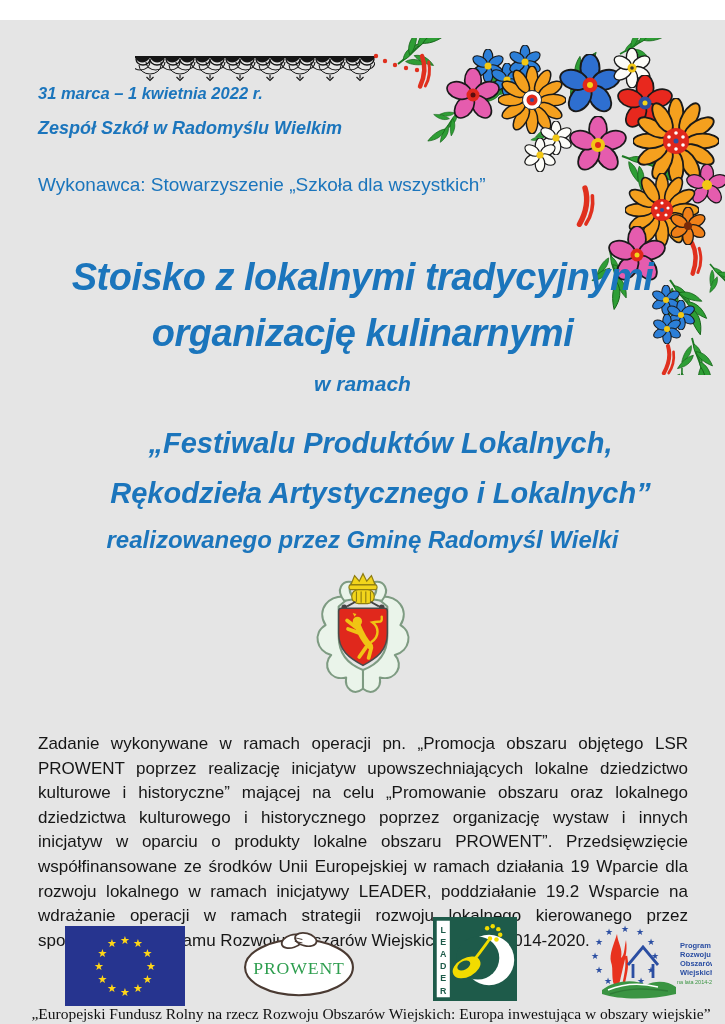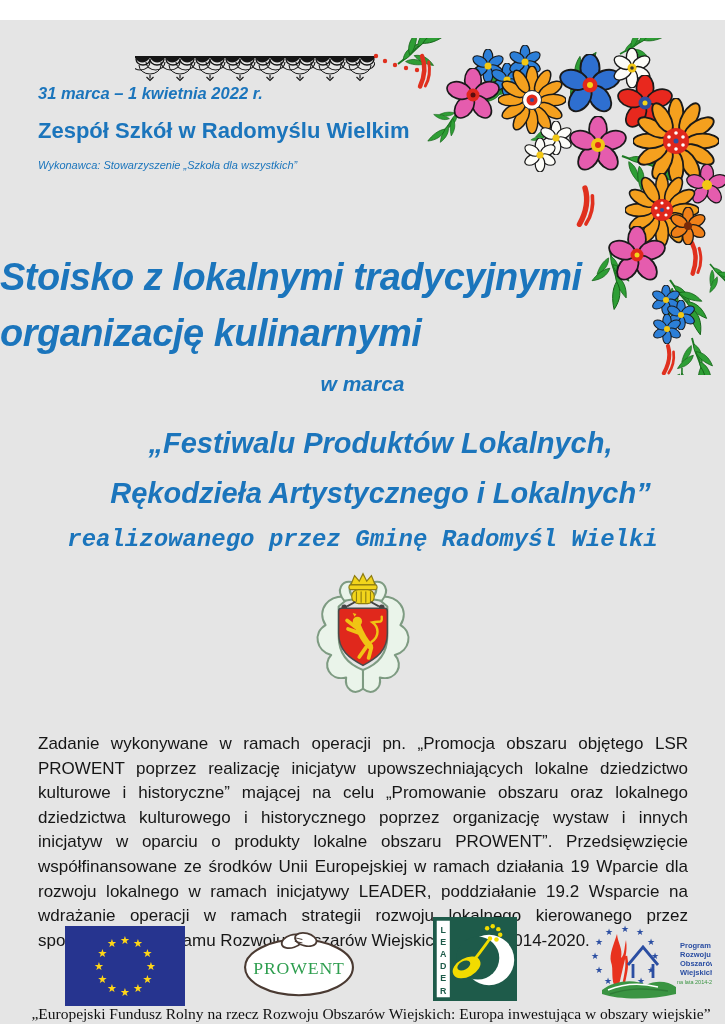--- a/index.html
+++ b/index.html
@@ -1,28 +1,28 @@
 <!DOCTYPE html>
 <html><head>
 <meta charset="utf-8">
 <style>
   html,body{margin:0;padding:0;background:#fff;}
   .page{position:relative;width:725px;height:1024px;background:#e5e5e5;overflow:hidden;
         font-family:"Liberation Sans",sans-serif;margin-top:20px;}
   .abs{position:absolute;}
   .blue{color:#1B75BC;}
   .hdr-date{left:38px;top:64px;font-size:16.5px;font-style:italic;font-weight:600;}
-  .hdr-org{left:38px;top:98px;font-size:22px;font-weight:600;}
-  .hdr-contractor{left:38px;top:139px;font-size:11px;font-style:italic;font-weight:400;}
-  .title{left:0;right:0;top:229px;text-align:left;font-size:38px;line-height:56px;
+  .hdr-org{left:38px;top:98px;font-size:18px;font-style:italic;font-weight:600;}
+  .hdr-contractor{left:38px;top:154px;font-size:19px;font-weight:400;}
+  .title{left:0;right:0;top:229px;text-align:center;font-size:38px;line-height:56px;
          font-style:italic;font-weight:700;letter-spacing:-0.5px;}
   .connector{left:0;right:0;top:352px;text-align:center;font-size:21px;font-style:italic;font-weight:700;}
   .festival{left:0;right:0;top:398px;text-align:center;font-size:29px;line-height:50px;
             font-style:italic;font-weight:700;padding-left:36px;}
-  .organizer{left:0;right:0;top:506px;text-align:center;font-size:24px;font-style:italic;font-weight:700;font-family:Liberation Mono, monospace;}
+  .organizer{left:0;right:0;top:506px;text-align:center;font-size:24px;font-style:italic;font-weight:700;}
   .crest{left:50%;margin-left:-57px;top:549px;width:114px;height:131px;}
   .paragraph{left:38px;top:712px;width:650px;font-size:17px;line-height:24.6px;
              font-weight:500;color:#161616;text-align:justify;}
   .lace{left:135px;top:36px;width:240px;height:28px;}
   .flowers{left:370px;top:18px;width:355px;height:337px;}
   .logo-eu{left:65px;top:906px;width:120px;height:80px;}
   .logo-prowent{left:240px;top:909px;width:118px;height:70px;}
   .logo-leader{left:432px;top:897px;width:86px;height:84px;}
   .logo-prow{left:580px;top:898px;width:132px;height:82px;}
   .footer{left:30px;top:985px;width:682px;text-align:center;
@@ -249,21 +249,21 @@
   </svg>
 
   <div class="abs blue hdr-date">31 marca – 1 kwietnia 2022 r.</div>
   <div class="abs blue hdr-org">Zespół Szkół w Radomyślu Wielkim</div>
   <div class="abs blue hdr-contractor">Wykonawca: Stowarzyszenie „Szkoła dla wszystkich”</div>
 
   <div class="abs blue title">
     <div>Stoisko z lokalnymi tradycyjnymi</div>
     <div>organizację kulinarnymi</div>
   </div>
-  <div class="abs blue connector">w marca</div>
+  <div class="abs blue connector">w ramach</div>
   <div class="abs blue festival">
     <div>„Festiwalu Produktów Lokalnych,</div>
     <div>Rękodzieła Artystycznego i Lokalnych”</div>
   </div>
   <div class="abs blue organizer">realizowanego przez Gminę Radomyśl Wielki</div>
 
   <svg class="abs crest" viewBox="0 0 120 140">
     <g fill="#EAF4EA" stroke="#7E9B82" stroke-width="2.2" stroke-linejoin="round">
       <path id="mantL" d="M46,30 C22,26 10,44 20,60 C6,68 10,88 26,92 C16,102 24,120 42,116 C40,128 50,136 60,128 L60,108 C44,102 34,90 34,72 L34,40 Z"></path>
       <use href="#mantL" transform="translate(120,0) scale(-1,1)"></use>

